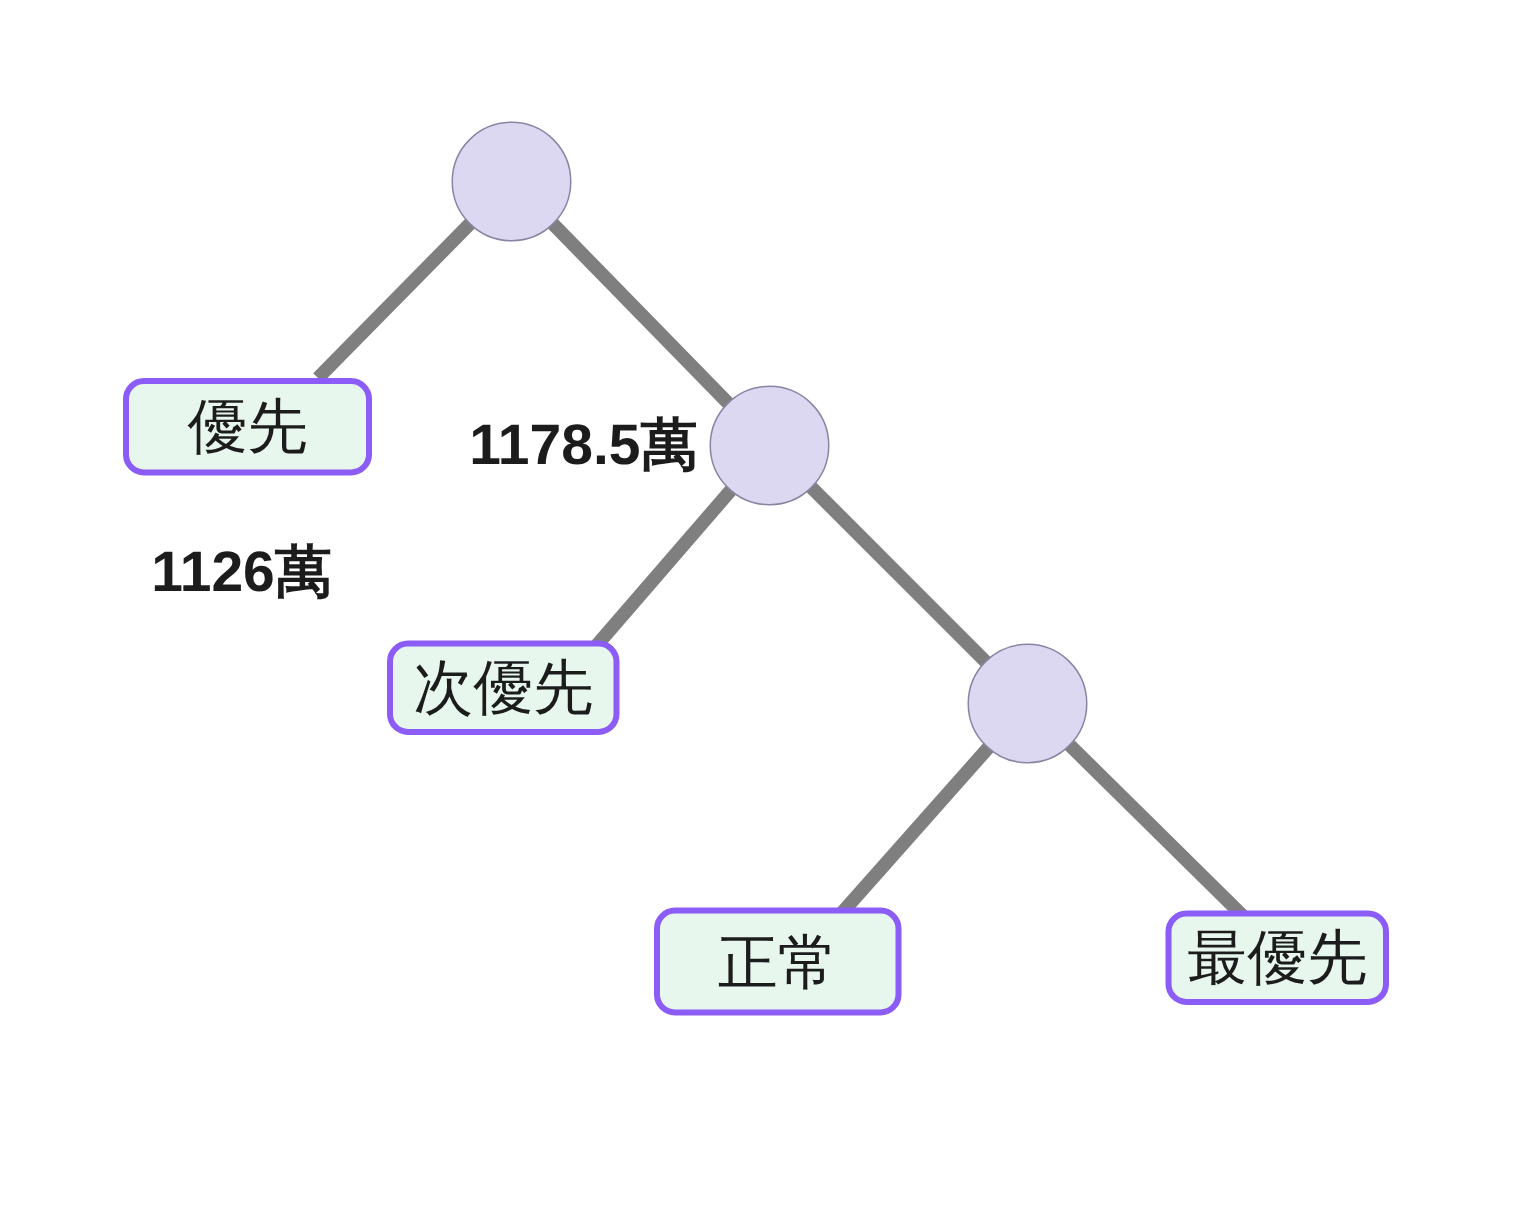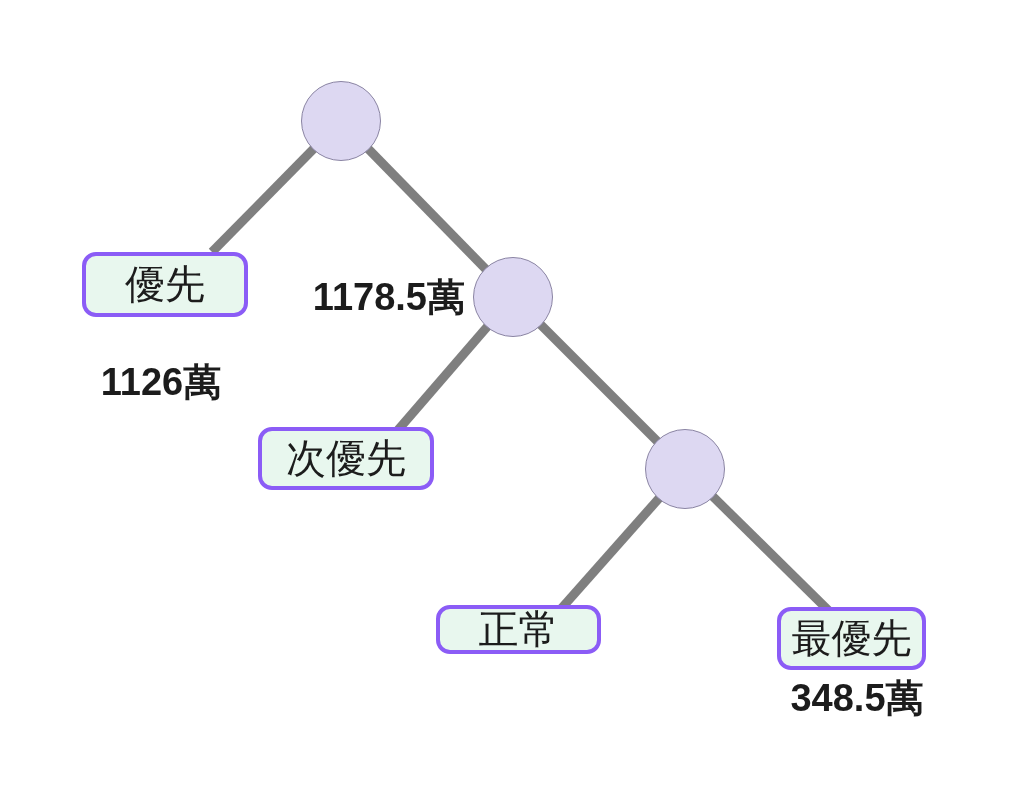--- a/index.html
+++ b/index.html
@@ -47,22 +47,22 @@
     border-radius: 14px;
     display: flex;
     align-items: center;
     justify-content: center;
     font-size: 40px;
     font-weight: 400;
     color: #1c1c1c;
     white-space: nowrap;
   }
   .leaf.leaf0 { left: 82px;  top: 252px; width: 166px; height: 65px; }
-  .leaf.leaf1 { left: 258px; top: 427px; width: 176px; height: 63px; }
-  .leaf.leaf2 { left: 436px; top: 605px; width: 165px; height: 49px; }
+  .leaf.leaf1 { left: 258px; top: 427px; width: 155px; height: 63px; }
+  .leaf.leaf2 { left: 436px; top: 605px; width: 165px; height: 72px; }
   .leaf.leaf3 { left: 777px; top: 607px; width: 149px; height: 63px; }
 
   .value {
     position: absolute;
     transform: translateX(-50%);
     font-size: 38px;
     font-weight: 700;
     color: #1c1c1c;
     white-space: nowrap;
     line-height: 1.1;
@@ -113,15 +113,14 @@
     <span>次優先</span>
   </div>
 
   <div class="leaf leaf2">
     <span>正常</span>
   </div>
 
   <div class="leaf leaf3">
     <span>最優先</span>
   </div>
-  <div class="value v3">348.5萬</div>
 
 </div>
 
 </body></html>

